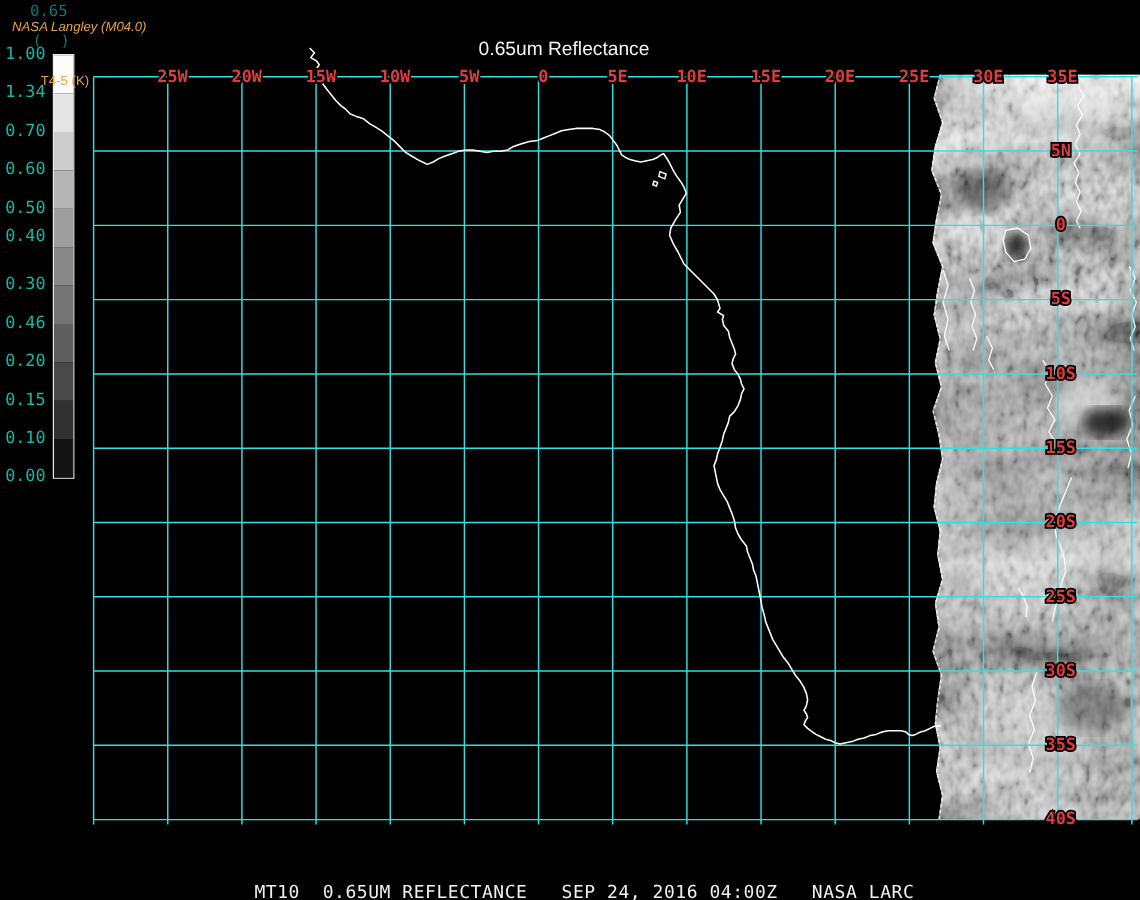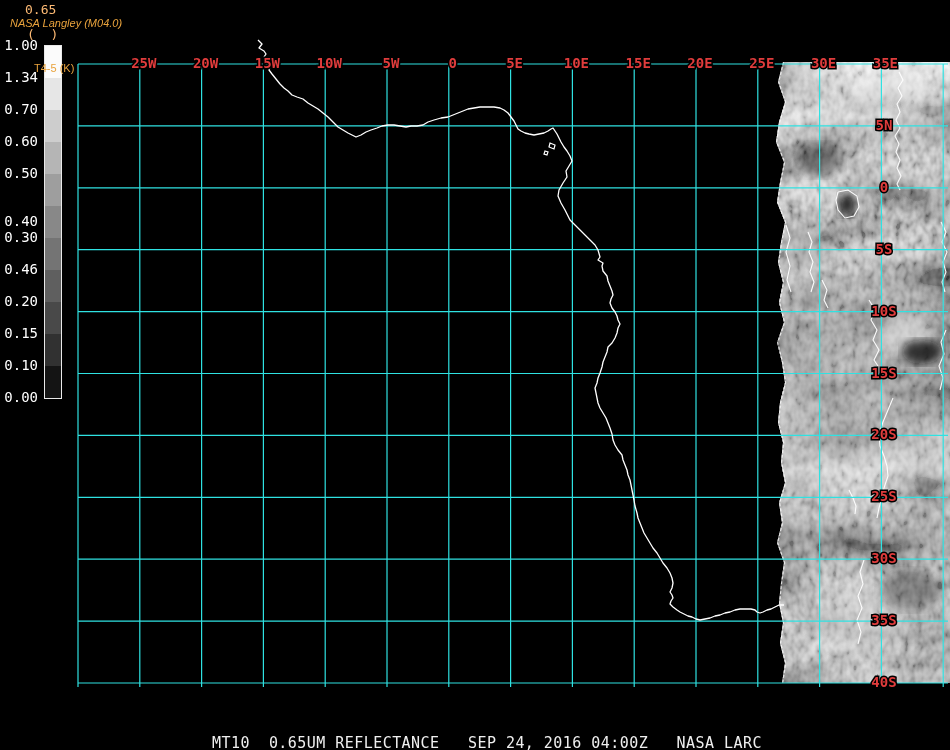--- a/index.html
+++ b/index.html
@@ -3,28 +3,28 @@
 <meta charset="utf-8">
 <style>
   html,body{margin:0;padding:0;background:#000;}
   .stage{position:relative;width:950px;height:750px;background:#000;overflow:hidden;
          font-family:"DejaVu Sans Mono", monospace;}
   svg#scene{position:absolute;left:0;top:0;}
   .txt{position:absolute;white-space:pre;}
   .title-block{left:250px;top:2px;width:440px;text-align:center;color:#f4f4f4;
                font-family:"Liberation Sans", sans-serif;font-size:16px;line-height:16px;}
   .orange{color:#e8a23c;font-family:"Liberation Sans", sans-serif;font-size:11px;}
-  .white-mono{color:#fdba74;font-family:"DejaVu Sans Mono", monospace;font-size:13px;}
+  .white-mono{color:#0f766e;font-family:"DejaVu Sans Mono", monospace;font-size:13px;}
   .caption{left:212px;top:734px;color:#efefef;font-size:15px;letter-spacing:.45px;}
   .colorbar{position:absolute;left:44px;top:45px;width:18px;height:354px;
             border:1px solid #e9e9e9;box-sizing:border-box;}
   .colorbar .seg{width:100%;height:32px;}
   .cbar-labels{position:absolute;left:0;top:46px;width:40px;height:352px;}
   .cbar-labels span{position:absolute;right:2px;transform:translateY(-55%);
-            color:#ffffff;font-size:14px;font-family:"DejaVu Sans Mono", monospace;}
+            color:#14b8a6;font-size:14px;font-family:"DejaVu Sans Mono", monospace;}
   .gridlabel{font-family:"DejaVu Sans Mono", monospace;font-size:14px;font-weight:bold;
              paint-order:stroke;stroke:#000;stroke-width:3px;}
 </style>
 </head>
 <body>
 
 <div class="stage">
 
   <svg id="scene" width="950" height="750" viewBox="0 0 950 750">
       <defs>
@@ -167,31 +167,32 @@
       <div class="seg" style="background: rgb(73, 73, 73);"></div>
       <div class="seg" style="background: rgb(49, 49, 49);"></div>
       <div class="seg" style="background: rgb(20, 20, 20);"></div>
     </div>
   <div class="cbar-labels" id="cbarLabels">
       <span style="top: 0px;">1.00</span>
       <span style="top: 32px;">1.34</span>
       <span style="top: 64px;">0.70</span>
       <span style="top: 96px;">0.60</span>
       <span style="top: 128px;">0.50</span>
-      <span style="top: 176px; text-align: right;">0.40</span>
+      <span style="top: 152px; text-align: right;">0.40</span>
       <span style="top: 192px;">0.30</span>
       <span style="top: 224px;">0.46</span>
       <span style="top: 256px; margin-left: 16px;">0.20</span>
       <span style="top: 288px;">0.15</span>
       <span style="top: 320px;">0.10</span>
       <span style="top: 352px;">0.00</span>
     </div>
 
   <div class="txt white-mono" style="left:25px;top:2px;">0.65</div>
   <div class="txt orange" style="left:10px;top:17px;font-style:italic;">NASA Langley (M04.0)</div>
   <div class="txt orange" style="left:34px;top:30px;margin-top:32px;">T4-5 (K)</div>
   <div class="txt white-mono" style="left:27px;top:27px;">(  )</div>
 
   <div class="txt title-block">
+    <div>0.65um Reflectance</div>
   </div>
 
   <div class="txt caption">MT10  0.65UM REFLECTANCE   SEP 24, 2016 04:00Z   NASA LARC</div>
 </div>
 
 </body></html>

